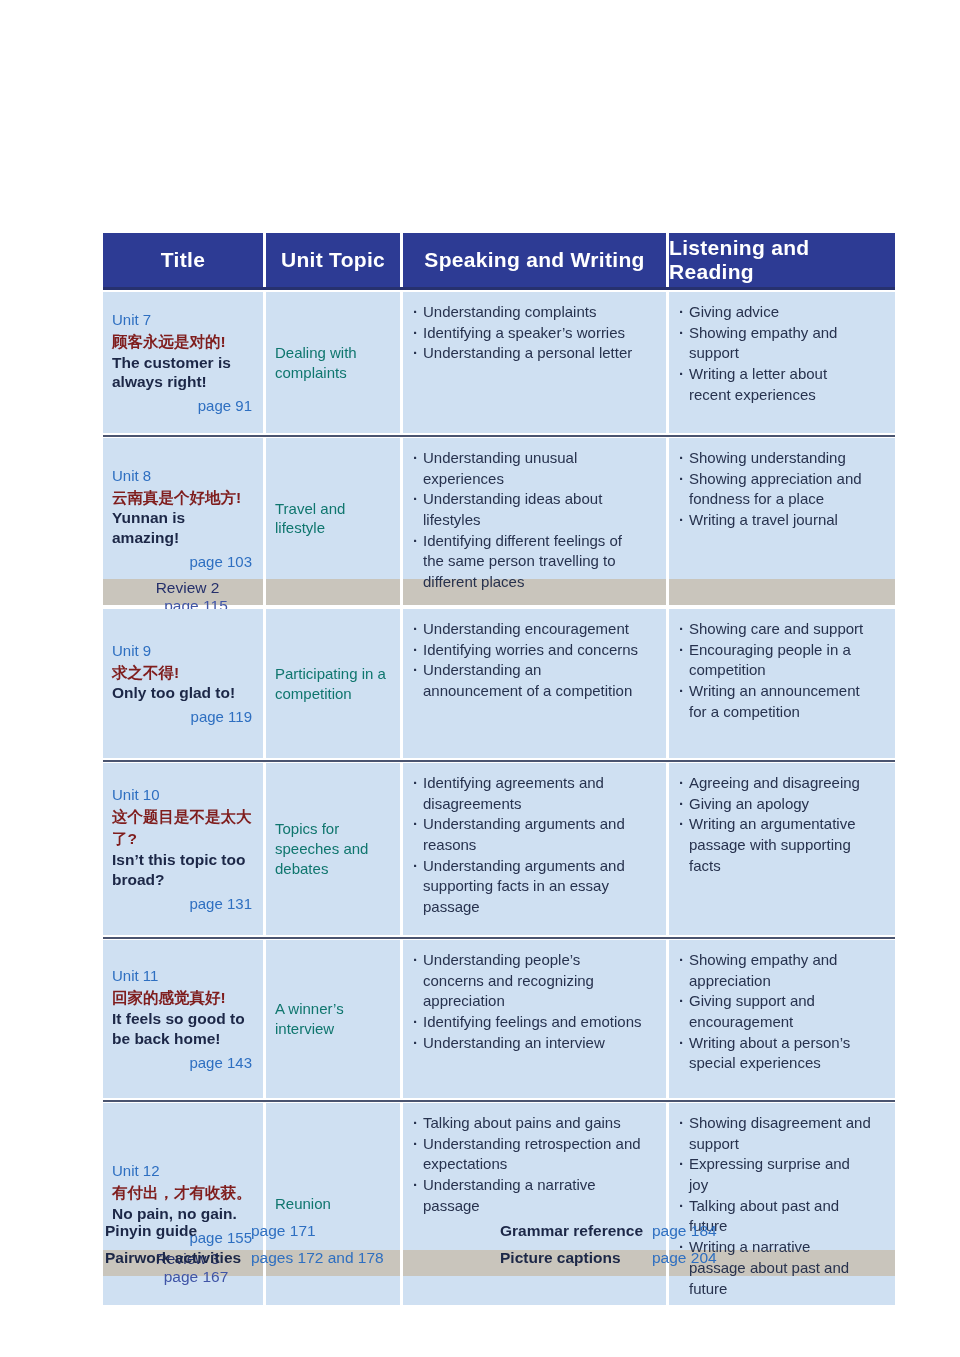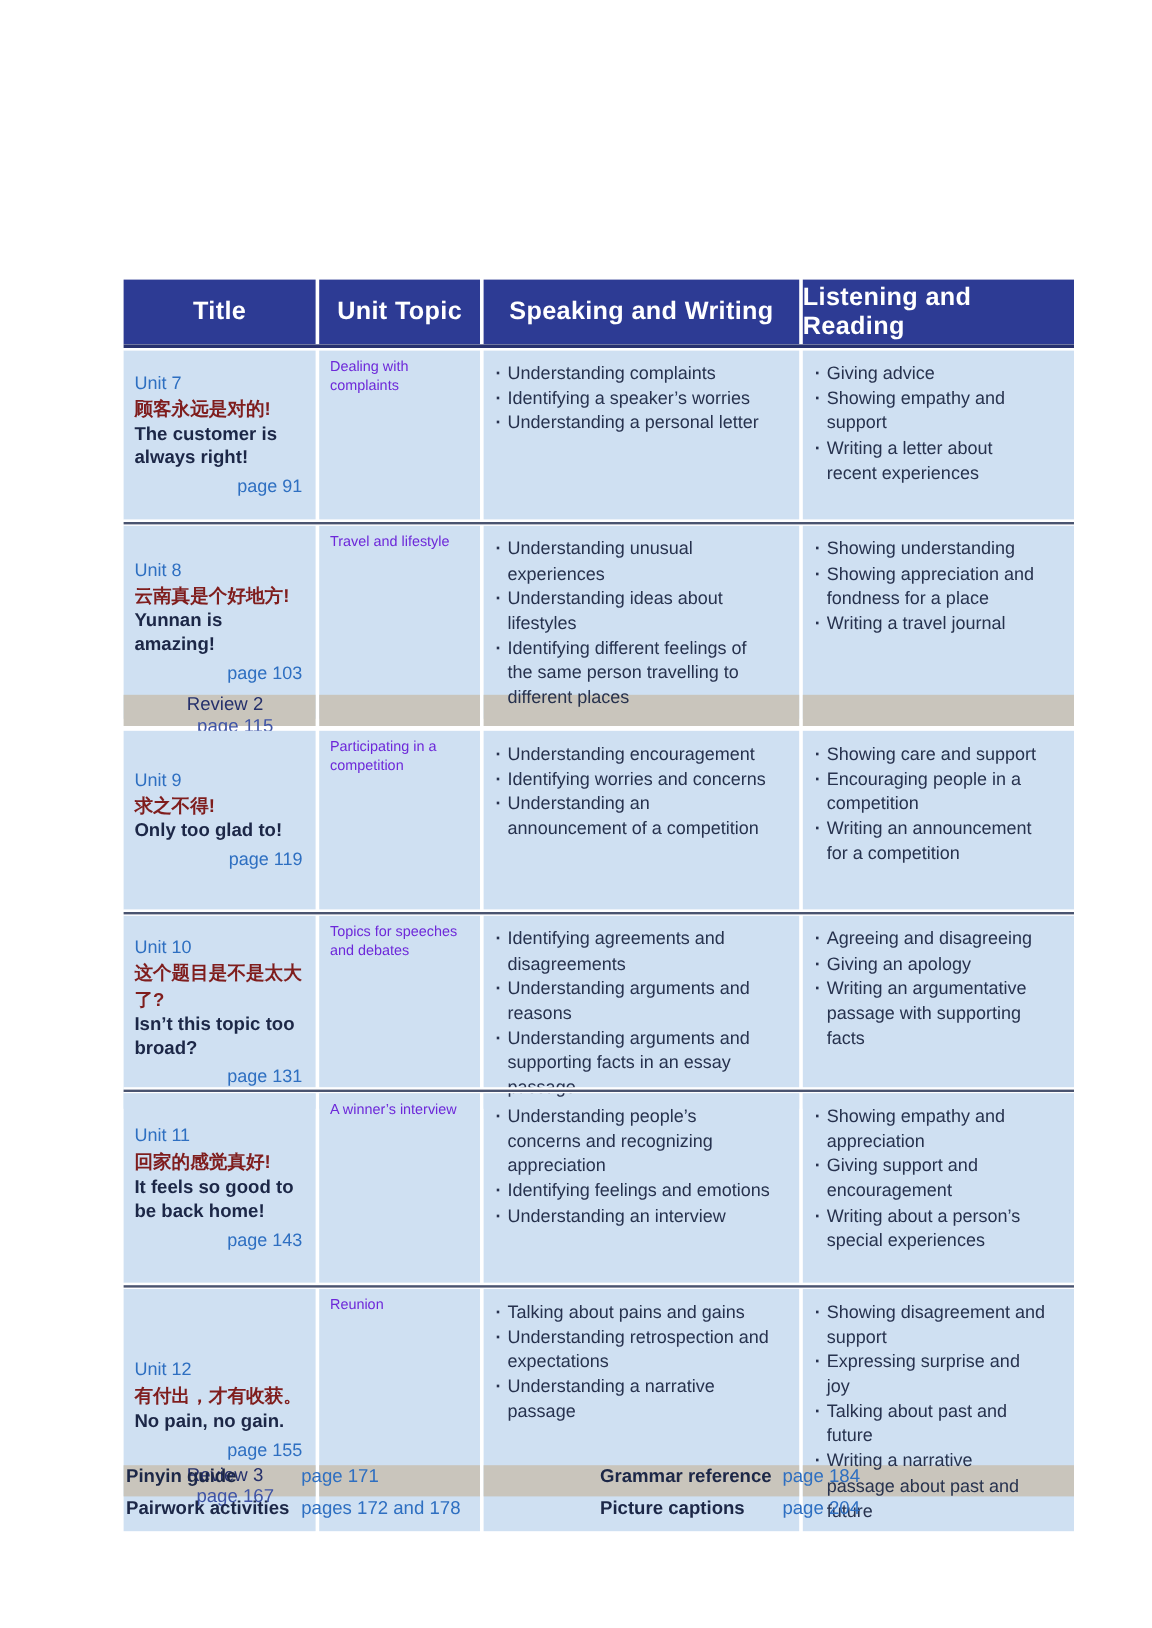--- a/index.html
+++ b/index.html
@@ -49,23 +49,23 @@
   .title-cell {
     display: flex; flex-direction: column; justify-content: center;
     padding: 8px 8px 8px 9px;
   }
   .unit-no { color: #2e6fc1; font-size: 15px; margin-bottom: 3px; }
   .title-zh { color: #7f1d1d; font-weight: bold; font-size: 15.5px; line-height: 1.4; }
   .title-en { color: #1c2747; font-weight: bold; font-size: 15.5px; line-height: 1.28; }
   .page-no { color: #2e6fc1; font-size: 15px; text-align: right; margin-top: 5px; padding-right: 3px; }
 
   .topic-cell {
-    display: flex; flex-direction: column; 
+    display: flex; flex-direction: column; justify-content: center;
     padding: 6px 6px 6px 9px;
-    font-size: 12px; line-height: 1.32; color: #6d28d9;
+    font-size: 15px; line-height: 1.32; color: #0f766e;
   }
 
   .list-cell { padding: 10px 24px 6px 9px; }
   .list-cell ul { list-style: none; }
   .list-cell li {
     position: relative;
     padding-left: 11px;
     font-size: 15px; line-height: 1.38;
     color: #27324e;
   }
@@ -196,21 +196,21 @@
     <div class="cell list-cell">
       <ul>
         <li>Showing care and support</li>
         <li>Encouraging people in a competition</li>
         <li>Writing an announcement for a competition</li>
       </ul>
     </div>
   </div>
   <div class="sep sep-dark"></div>
 
-  <div class="grid-row unit-row" style="height:143px">
+  <div class="grid-row unit-row" style="height:172px">
     <div class="cell title-cell">
       <div class="unit-no">Unit 10</div>
       <div class="title-zh">这个题目是不是太大了?</div>
       <div class="title-en">Isn’t this topic too broad?</div>
       <div class="page-no">page 131</div>
     </div>
     <div class="cell topic-cell">
       <div>Topics for speeches and debates</div>
     </div>
     <div class="cell list-cell">

